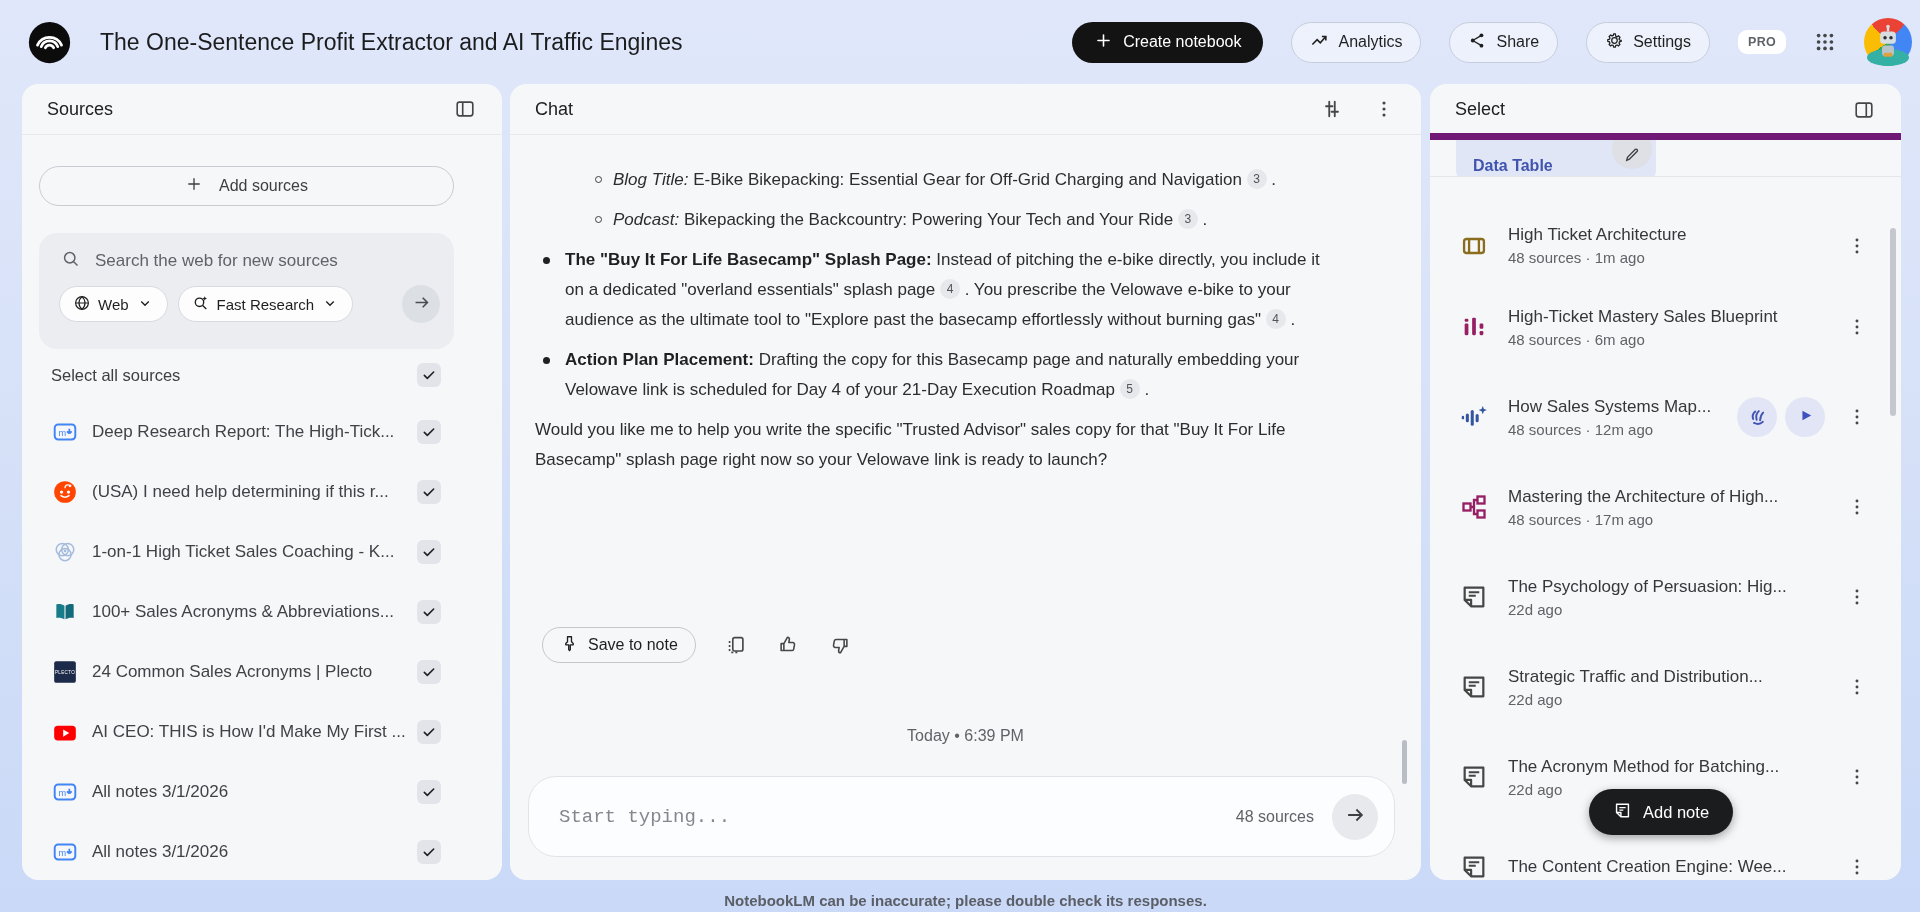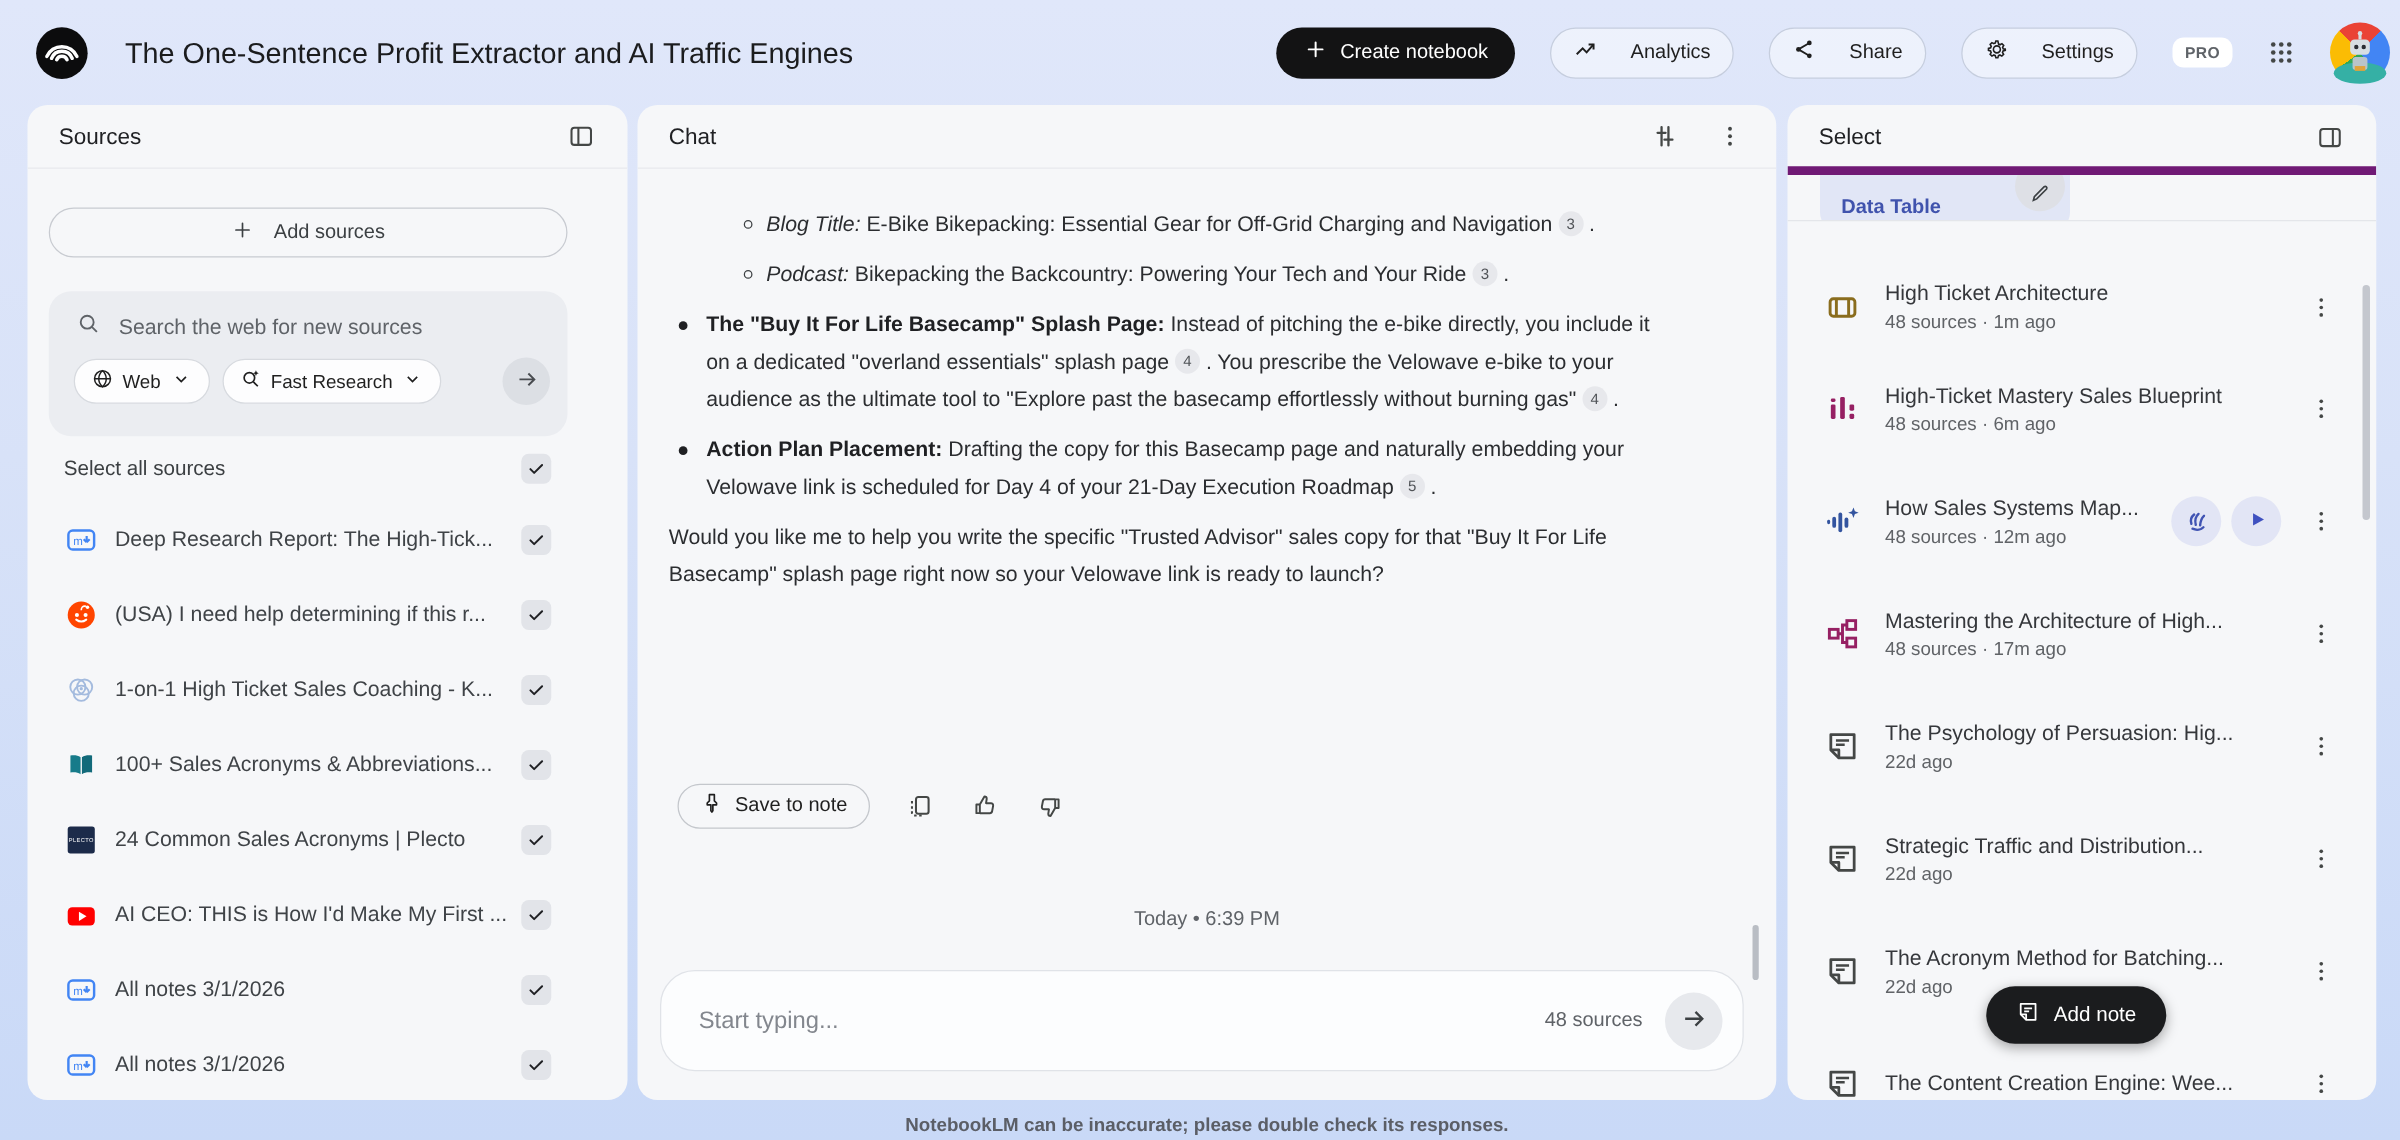--- a/index.html
+++ b/index.html
@@ -6,21 +6,21 @@
   html,body { width:1920px; height:912px; overflow:hidden;
     font-family:"Liberation Sans", sans-serif; }
   body { background:linear-gradient(180deg,#e0e7fa 0%,#d8e2f8 40%,#c9d9f7 100%); position:relative; color:#202124; }
 
   
   #topbar { position:absolute; left:0; top:0; width:1920px; height:84px;
     display:flex; align-items:center; padding:0 8px 0 27px; }
   #logo { width:45px; height:45px; flex:0 0 auto; }
   #nb-title { margin-left:28px; font-size:23px; color:#1b1c1e; white-space:nowrap; }
   #topbar-right { margin-left:auto; display:flex; align-items:center; gap:28px; }
-  .pill-btn { display:flex; align-items:center; gap:26px; height:41px; padding:0 18px;
+  .pill-btn { display:flex; align-items:center; gap:9px; height:41px; padding:0 18px;
     border-radius:21px; border:1px solid #c6cede; background:rgba(255,255,255,0.45);
     font-size:16px; color:#1f1f1f; cursor:pointer; white-space:nowrap; }
   .pill-btn svg { width:19px; height:19px; }
   #create-btn { background:#131314; border:none; color:#fff; padding:0 22px; gap:10px; }
   #pro-badge { background:#fff; border-radius:9px; padding:5px 10px; font-size:12.5px;
     font-weight:bold; color:#5f6368; letter-spacing:.3px; }
   #apps-grid { width:22px; height:22px; }
   #avatar { width:48px; height:48px; border-radius:50%; padding:3px;
     background:conic-gradient(#ea4335 0 12%, #4285f4 12% 40%, #34a853 40% 65%, #fbbc04 65% 88%, #ea4335 88%); }
   #avatar-inner { width:100%; height:100%; border-radius:50%; background:#35b0a5; overflow:hidden; }
@@ -89,21 +89,21 @@
     color:#1f1f1f; cursor:pointer; }
   #save-note-btn svg { width:19px; height:19px; }
   #save-row .icon-btn { margin-left:28px; }
   #chat-timestamp { position:absolute; left:0; top:643px; width:100%; text-align:center;
     font-size:16px; color:#5f6368; }
   #chat-scroll-thumb { position:absolute; right:14px; top:656px; width:5px; height:44px;
     border-radius:3px; background:#b9bdc4; }
   #chat-input { position:absolute; left:18px; top:692px; width:867px; height:81px;
     border:1px solid #e0e3e8; background:#fcfdfe; border-radius:28px; display:flex;
     align-items:center; padding:0 16px 0 30px; cursor:text; }
-  #chat-placeholder { flex:1; font-size:19px; color:#83878e; }
+  #chat-placeholder { flex:1; font-size:19px; color:#83878e;font-family:Liberation Mono, monospace; }
   #source-count { font-size:16px; color:#5f6368; margin-right:18px; white-space:nowrap; }
   #send-btn { width:46px; height:46px; border-radius:50%; background:#e7e9ed; border:none;
     display:flex; align-items:center; justify-content:center; cursor:pointer; }
   #send-btn svg { width:22px; height:22px; }
   #disclaimer { position:absolute; left:510px; top:892px; width:911px; text-align:center;
     font-size:15px; color:#5b5e66;font-weight:bold; }
 
   
   #chip-zone { position:absolute; left:0; top:49px; width:100%; height:44px;
     border-top:7px solid #701a75; border-bottom:1px solid #e4e6ea; overflow:hidden; }

